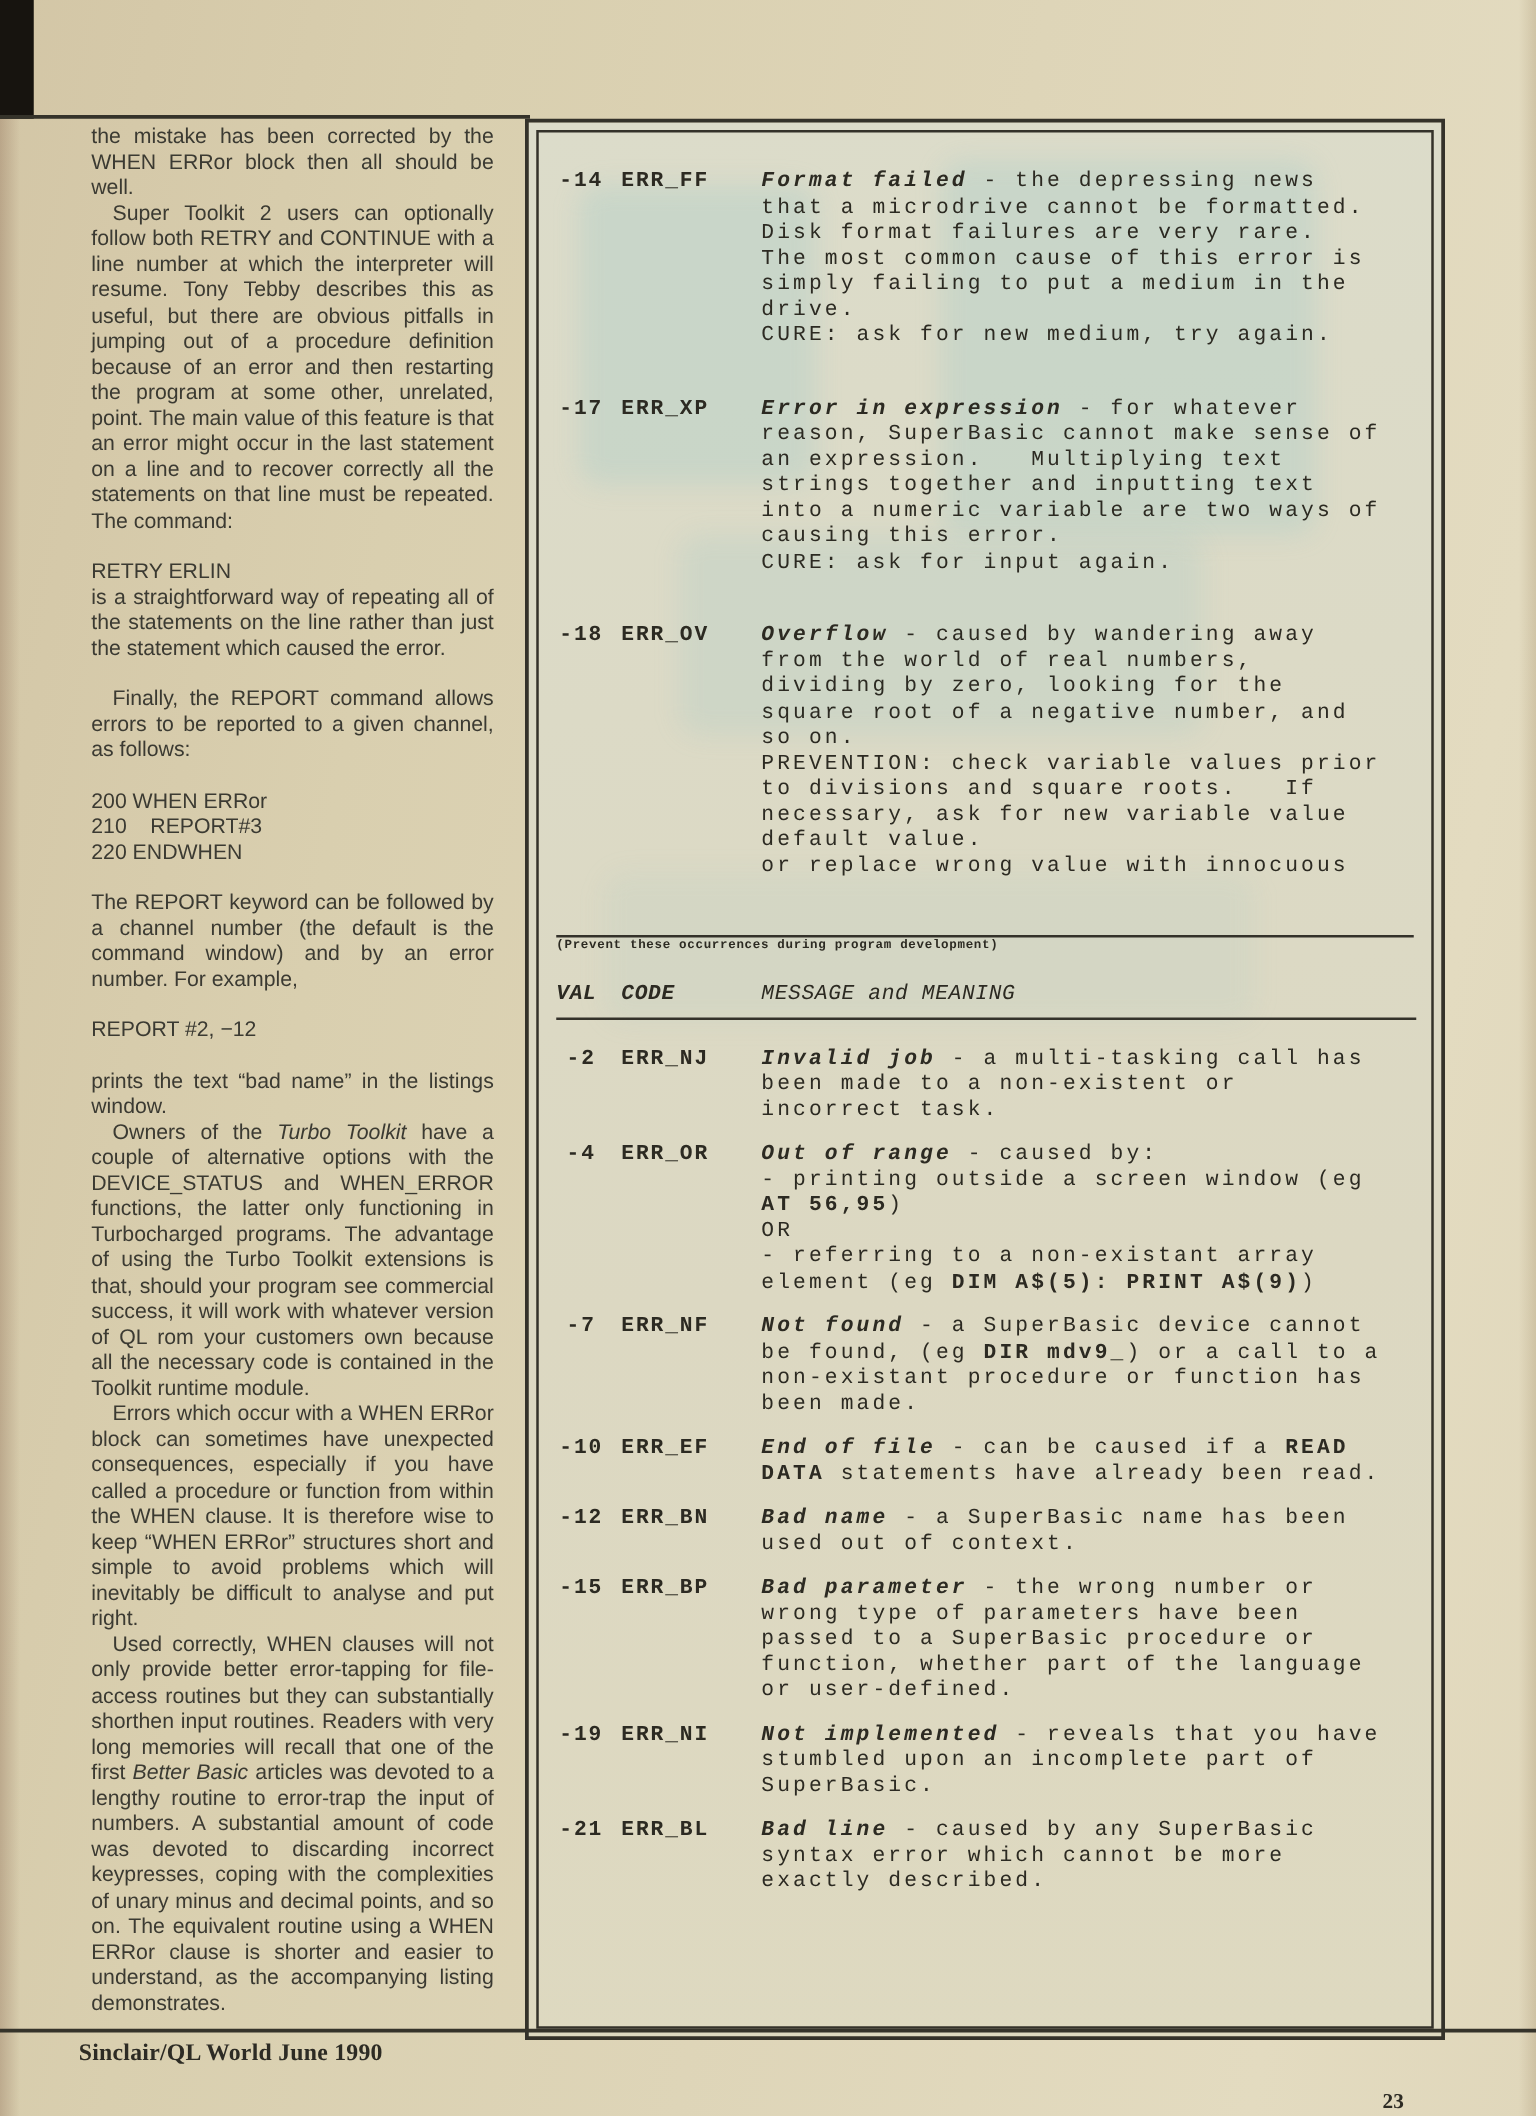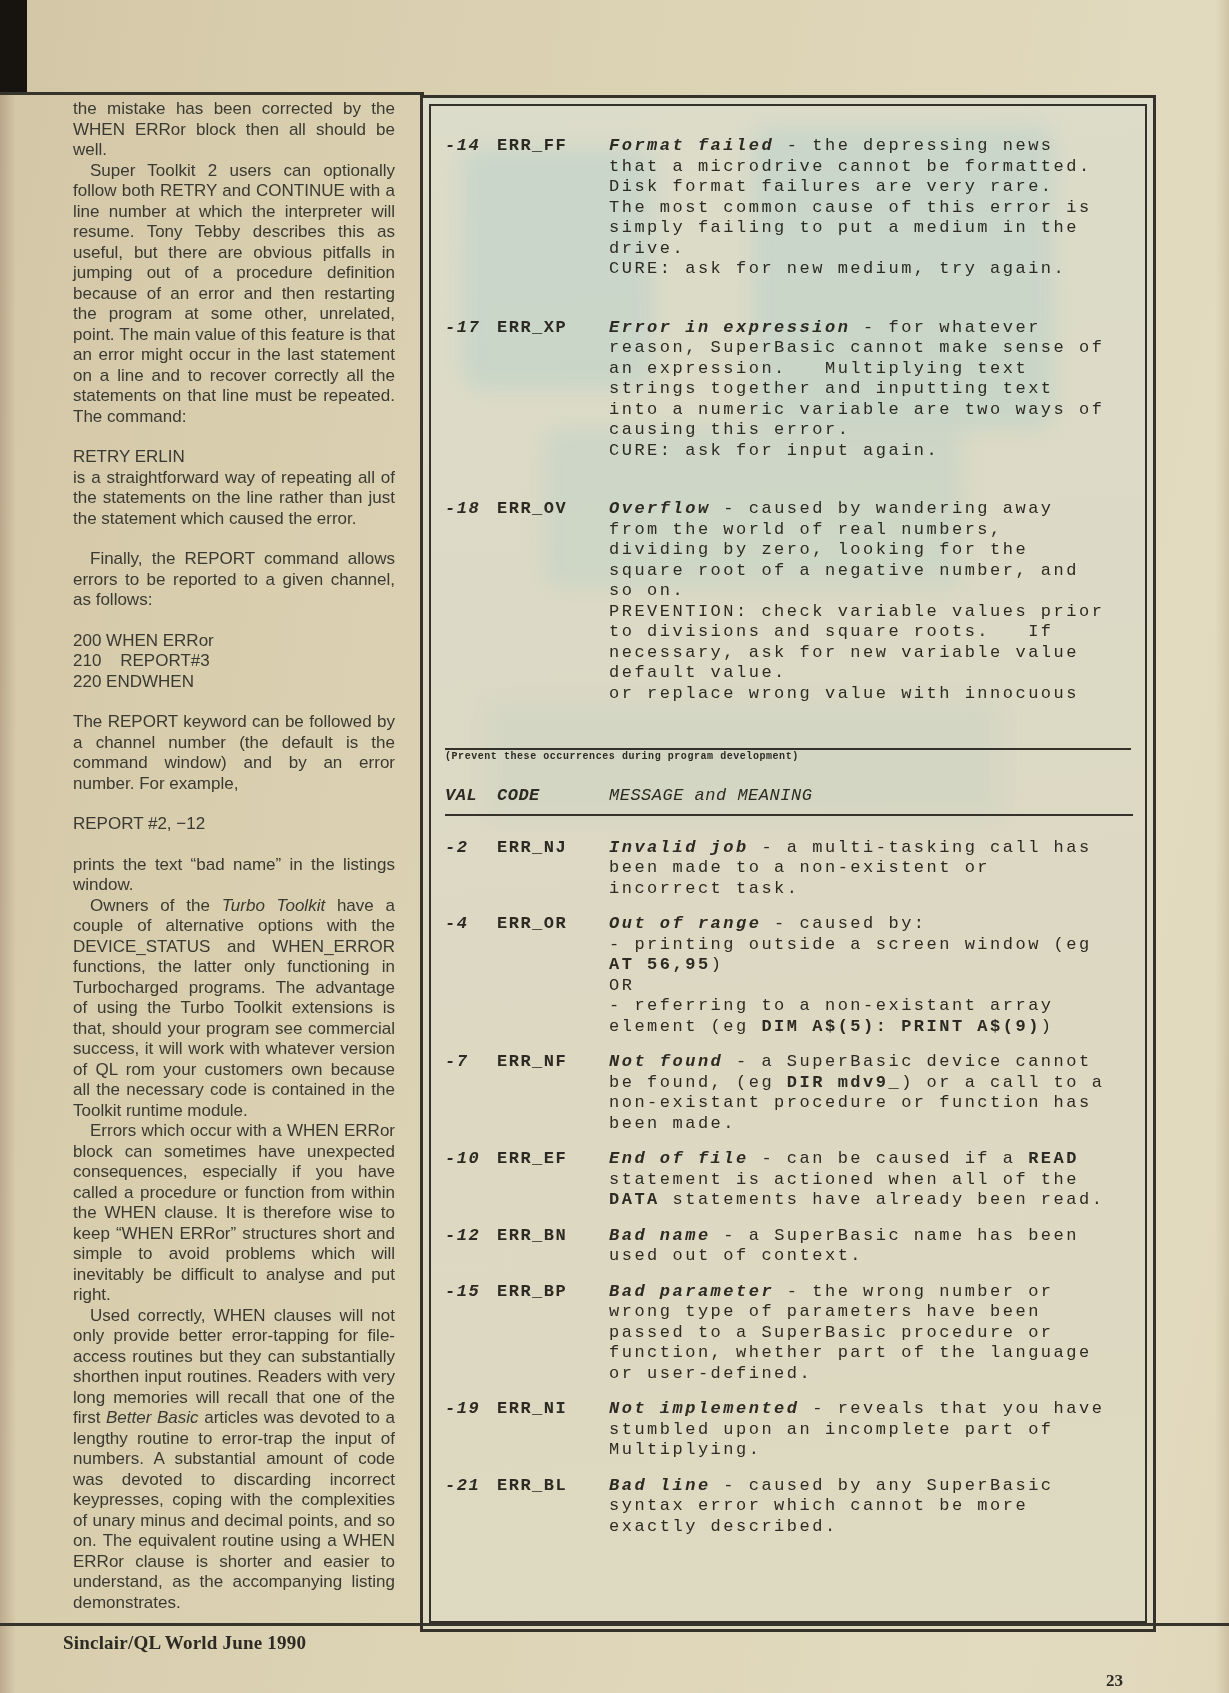--- a/index.html
+++ b/index.html
@@ -29,21 +29,21 @@
   .ebox-inner{position:absolute;left:6px;top:6px;right:6px;bottom:6px;border:2px solid #34322a;
         padding:30px 12px 10px 14px;overflow:hidden;}
   .ghost{position:absolute;filter:blur(10px);background:rgba(135,195,200,.22);border-radius:18px;}
   .g1{left:40px;top:50px;width:190px;height:240px;}
   .g2{left:330px;top:30px;width:300px;height:300px;}
   .g3{left:120px;top:330px;width:420px;height:160px;background:rgba(135,195,200,.16);}
   .g4{left:60px;top:600px;width:520px;height:120px;background:rgba(150,200,195,.10);}
 
   .mono{font-family:"Liberation Mono","DejaVu Sans Mono",monospace;color:#2c2a22;}
   .trow{display:grid;grid-template-columns:40px 100px 1fr;column-gap:12px;position:relative;}
-  .tval{font-weight:bold;text-align:left;font-size:17px;line-height:20.5px;letter-spacing:1.5px;white-space:pre;font-style:italic;}
+  .tval{font-weight:bold;text-align:center;font-size:17px;line-height:20.5px;letter-spacing:1.5px;white-space:pre;}
   .tcode{font-weight:bold;font-size:17px;line-height:20.5px;letter-spacing:1.5px;white-space:pre;}
   .tline{white-space:pre;font-size:17px;line-height:20.5px;letter-spacing:2.5px;}
   .tline .lead{font-weight:bold;font-style:italic;}
   .tline .b{font-weight:bold;}
   .tbl-top .trow + .trow{margin-top:38px;}
   .tbl-main .trow + .trow{margin-top:15px;}
   .tbl-main{margin-top:22px;}
   .separator{height:2px;background:#34322a;margin:44px 2px 0 0;}
   .sec-heading{display:inline-block;margin-top:40px;font-weight:bold;font-size:17.5px;
         letter-spacing:.8px;border-bottom:2.5px solid #2c2a22;padding-bottom:5px;white-space:pre;}
@@ -179,21 +179,20 @@
               <div class="tline"><span>be found, (eg </span><span class="b">DIR mdv9_</span><span>) or a call to a</span></div>
               <div class="tline"><span>non-existant procedure or function has</span></div>
               <div class="tline"><span>been made.</span></div>
             </div>
           </div>
           <div class="trow">
             <div class="tval">-10</div>
             <div class="tcode">ERR_EF</div>
             <div class="tmsg">
               <div class="tline"><span class="lead">End of file</span><span> - can be caused if a </span><span class="b">READ</span></div>
-              <div class="tline"><span>statement is actioned when all of the</span></div>
               <div class="tline"><span class="b">DATA</span><span> statements have already been read.</span></div>
             </div>
           </div>
           <div class="trow">
             <div class="tval">-12</div>
             <div class="tcode">ERR_BN</div>
             <div class="tmsg">
               <div class="tline"><span class="lead">Bad name</span><span> - a SuperBasic name has been</span></div>
               <div class="tline"><span>used out of context.</span></div>
             </div>
@@ -208,21 +207,21 @@
               <div class="tline"><span>function, whether part of the language</span></div>
               <div class="tline"><span>or user-defined.</span></div>
             </div>
           </div>
           <div class="trow">
             <div class="tval">-19</div>
             <div class="tcode">ERR_NI</div>
             <div class="tmsg">
               <div class="tline"><span class="lead">Not implemented</span><span> - reveals that you have</span></div>
               <div class="tline"><span>stumbled upon an incomplete part of</span></div>
-              <div class="tline"><span>Multiplying.</span></div>
+              <div class="tline"><span>SuperBasic.</span></div>
             </div>
           </div>
           <div class="trow">
             <div class="tval">-21</div>
             <div class="tcode">ERR_BL</div>
             <div class="tmsg">
               <div class="tline"><span class="lead">Bad line</span><span> - caused by any SuperBasic</span></div>
               <div class="tline"><span>syntax error which cannot be more</span></div>
               <div class="tline"><span>exactly described.</span></div>
             </div>

